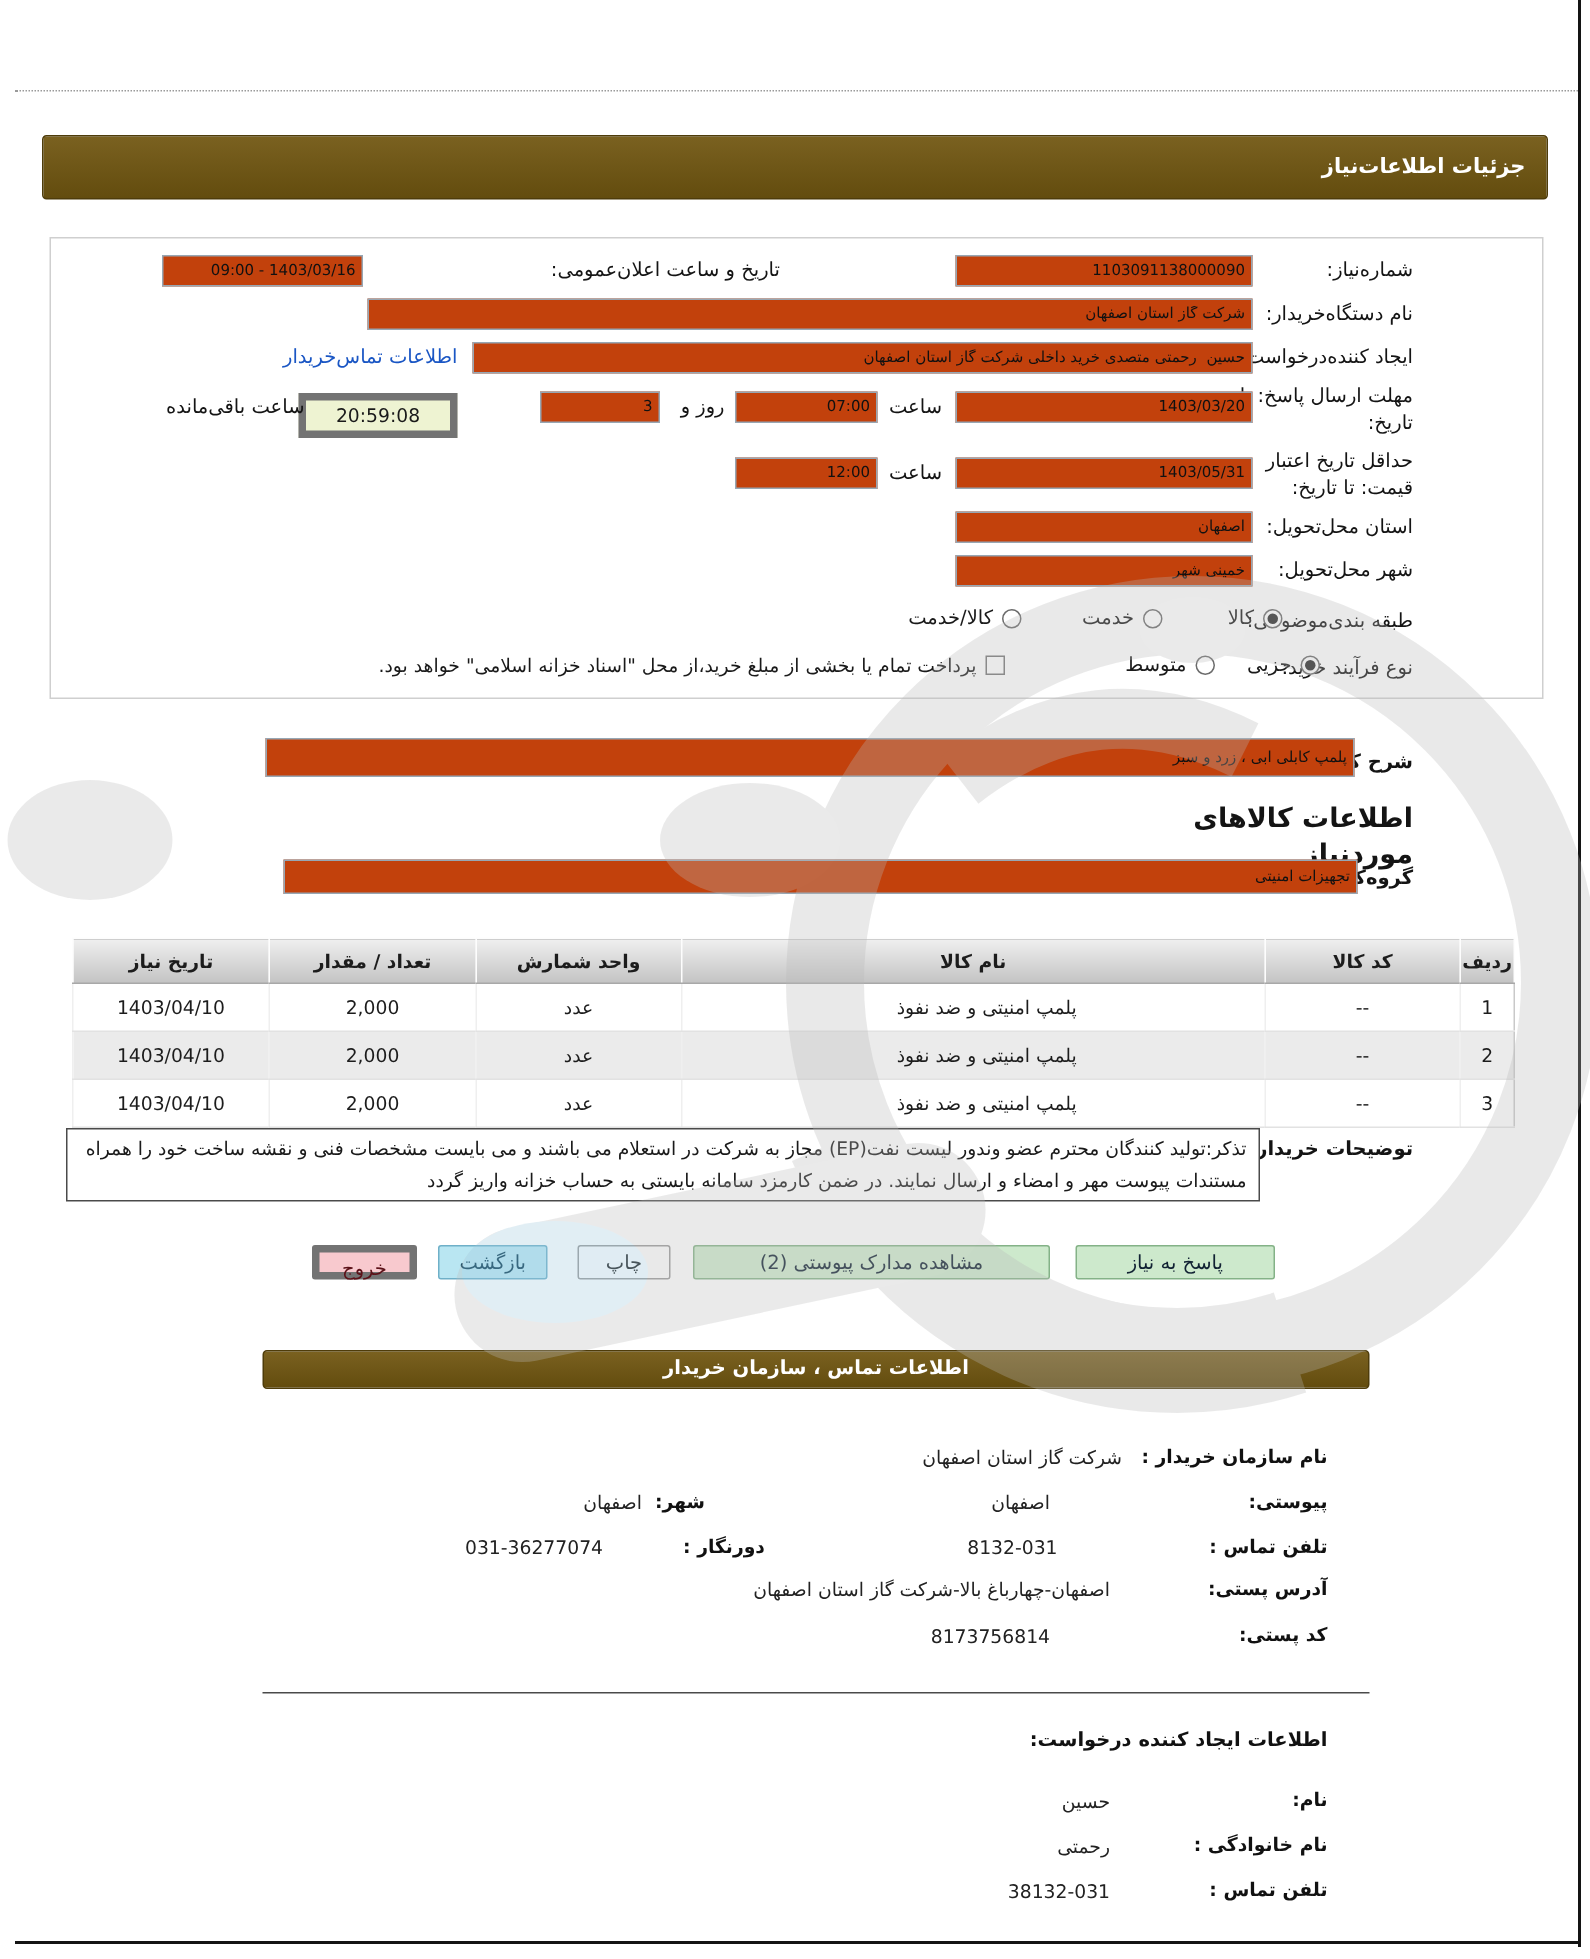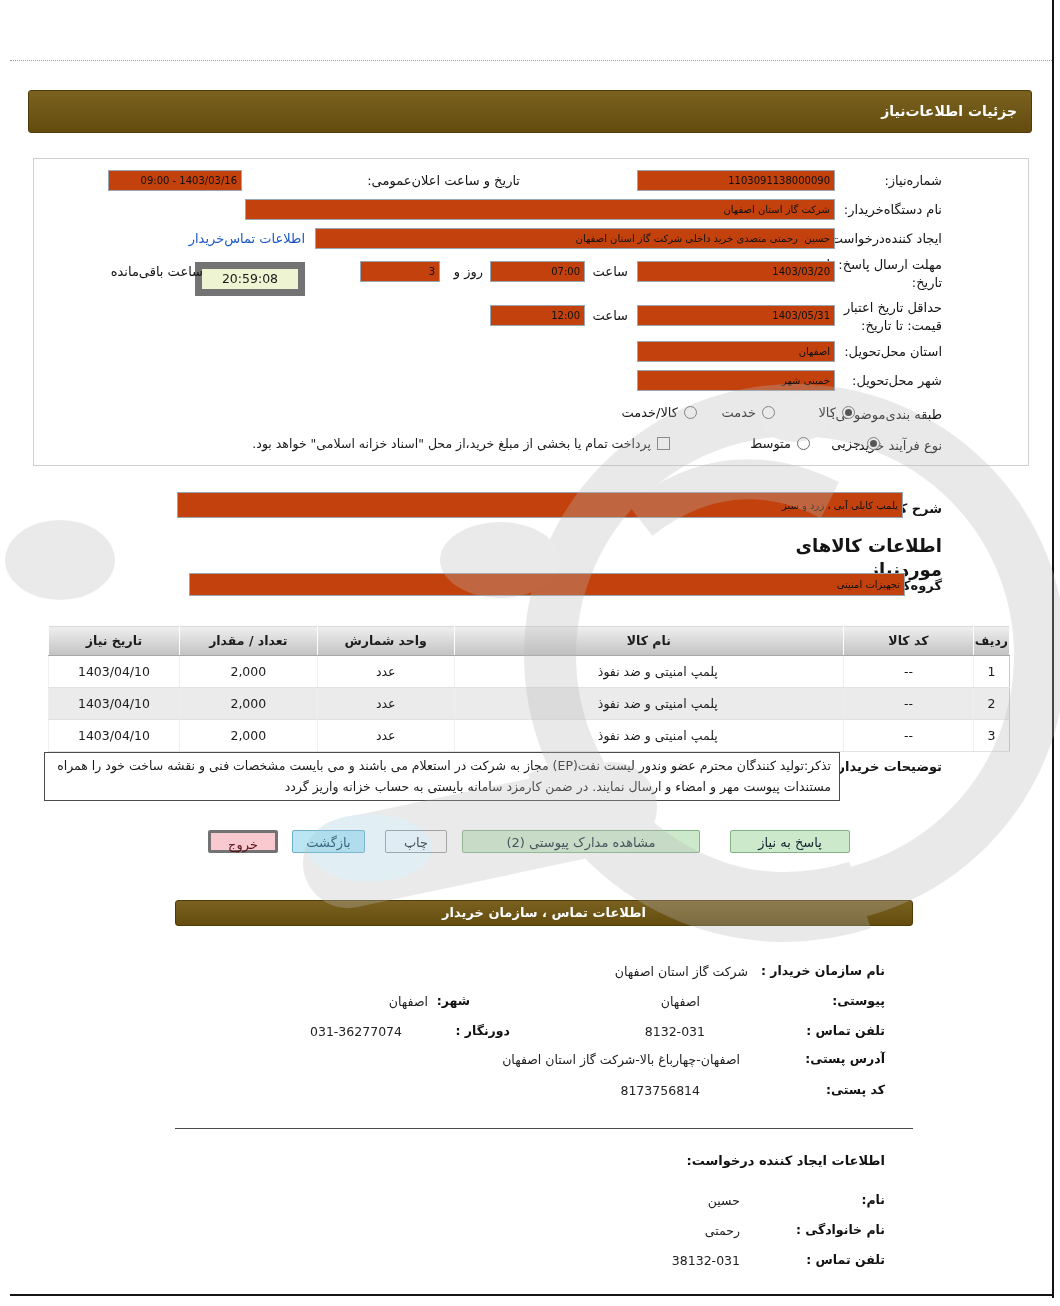--- a/index.html
+++ b/index.html
@@ -33,42 +33,42 @@
   .finput.ltr{direction:ltr;text-align:right;}
   .link{position:absolute;font-size:13px;color:#1a56c4;white-space:nowrap;cursor:pointer;}
   .big-input{height:26px;}
   .bold{font-weight:bold;}
   
   .opt{position:absolute;display:flex;align-items:center;gap:6px;direction:rtl;font-size:13px;white-space:nowrap;}
   .radio{width:13px;height:13px;border-radius:50%;border:1px solid #6b6b6b;background:#fff;box-sizing:border-box;flex:0 0 auto;position:relative;}
   .radio.checked::after{content:"";position:absolute;top:2px;left:2px;width:7px;height:7px;border-radius:50%;background:#2b2b2b;}
   .checkbox{width:13px;height:13px;border:1px solid #767676;background:#fff;box-sizing:border-box;flex:0 0 auto;}
   
-  #remaining-box{top:262px;right:755px;width:96px;height:20px;background:#eef3d2;border:7px solid #737373;
+  #remaining-box{top:262px;right:755px;width:96px;height:20px;background:#eef3d2;border:5px solid #737373;
     font-size:12.5px;text-align:center;line-height:19px;direction:ltr;}
   
   #goods-table{position:absolute;top:625px;left:48px;width:962px;border-collapse:collapse;border:1px solid #c9c9c9;background:#fff;}
   #goods-table th{
     background:linear-gradient(#efefef,#c3c3c3);border:1px solid #fdfdfd;border-bottom:1px solid #a8a8a8;
     font-size:12.5px;font-weight:bold;height:27px;color:#1c1c1c;
   }
   #goods-table td{font-size:12.5px;height:29px;text-align:center;border-bottom:1px solid #e2e2e2;border-left:1px solid #efefef;color:#1c1c1c;}
   #goods-table tbody tr:nth-child(2){background:#ebebeb;}
   #goods-table td.cell-name{text-align:right;padding-left:18px;padding-right:0;text-align:center;}
   
   #notes-box{top:752px;right:220px;width:796px;height:49px;border:1px solid #4a4a4a;background:#fff;
     font-size:12.5px;line-height:1.65;padding:3px 8px;box-sizing:border-box;text-align:right;overflow:hidden;}
   
   .btn{position:absolute;top:830px;height:23px;border-radius:2px;font-size:13px;text-align:center;line-height:21px;
     box-sizing:border-box;cursor:pointer;font-family:inherit;}
-  #btn-respond{right:210px;width:120px;background:#cde9cc;border:1px solid #84b287;color:#123;}
+  #btn-respond{right:210px;width:133px;background:#cde9cc;border:1px solid #84b287;color:#123;}
   #btn-docs{right:360px;width:238px;background:#cde9cc;border:1px solid #84b287;color:#123;}
   #btn-print{right:613px;width:62px;background:#fdfdfd;border:1px solid #9a9a9a;color:#222;}
   #btn-back{right:695px;width:73px;background:#b9e6f2;border:1px solid #6fb0c8;color:#0b3e57;}
-  #btn-exit{right:782px;width:70px;background:#f8c9ce;border:3px solid #737373;color:#5c1118;}
+  #btn-exit{right:782px;width:70px;background:#f8c9ce;border:5px solid #737373;color:#5c1118;}
   
   .clabel{position:absolute;font-size:12.5px;font-weight:bold;white-space:nowrap;color:#111;}
   .cvalue{position:absolute;font-size:12.5px;white-space:nowrap;color:#222;}
   .cvalue.ltr{direction:ltr;}
   #section-divider{position:absolute;top:1128px;left:175px;width:738px;border-top:1px solid #4a4a4a;}
   
   #watermark{position:absolute;top:0;left:0;width:1060px;height:1306px;pointer-events:none;z-index:30;opacity:.30;}
   .content{z-index:1;}
 </style>
 </head>
@@ -133,21 +133,21 @@
 
 <div class="flabel" style="top:406px;">طبقه بندی‌موضوعی:</div>
 <span class="opt" style="top:405px;right:205px;">
   <span class="radio checked"></span>
   <span>کالا</span>
 </span>
 <span class="opt" style="top:405px;right:285px;">
   <span class="radio"></span>
   <span>خدمت</span>
 </span>
-<span class="opt" style="top:405px;right:363px;">
+<span class="opt" style="top:405px;right:379px;">
   <span class="radio"></span>
   <span>کالا/خدمت</span>
 </span>
 
 <div class="flabel" style="top:437px;">نوع فرآیند خرید:</div>
 <span class="opt" style="top:436px;right:180px;">
   <span class="radio checked"></span>
   <span>جزیی</span>
 </span>
 <span class="opt" style="top:436px;right:250px;">

